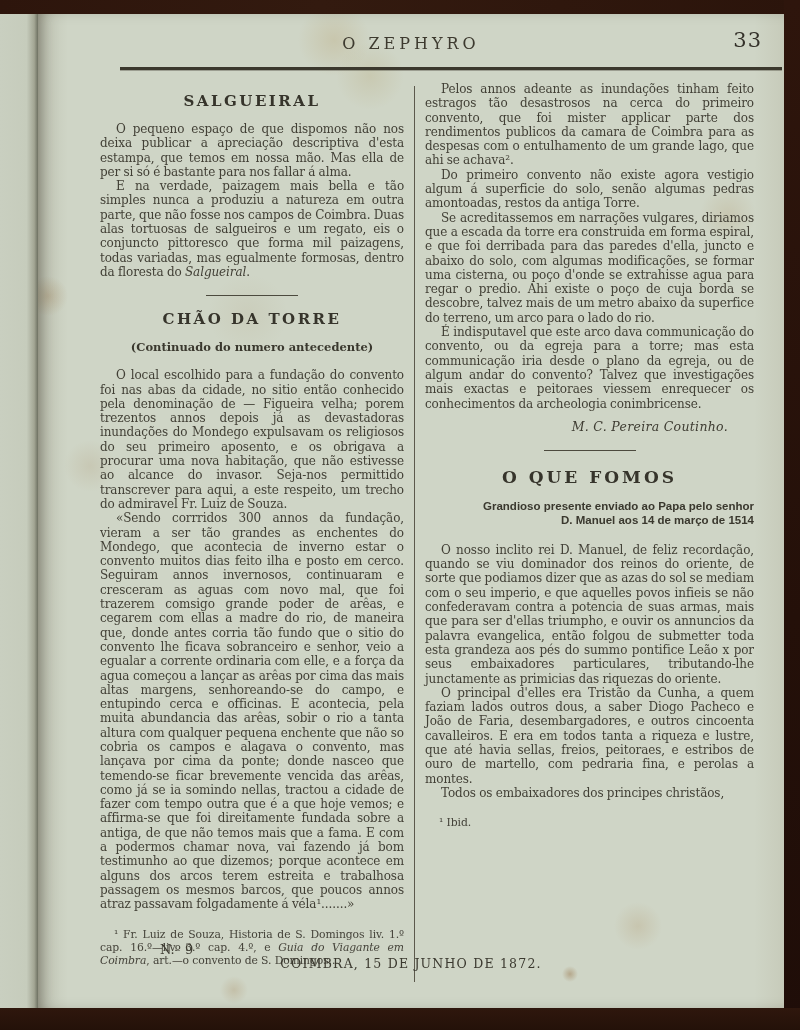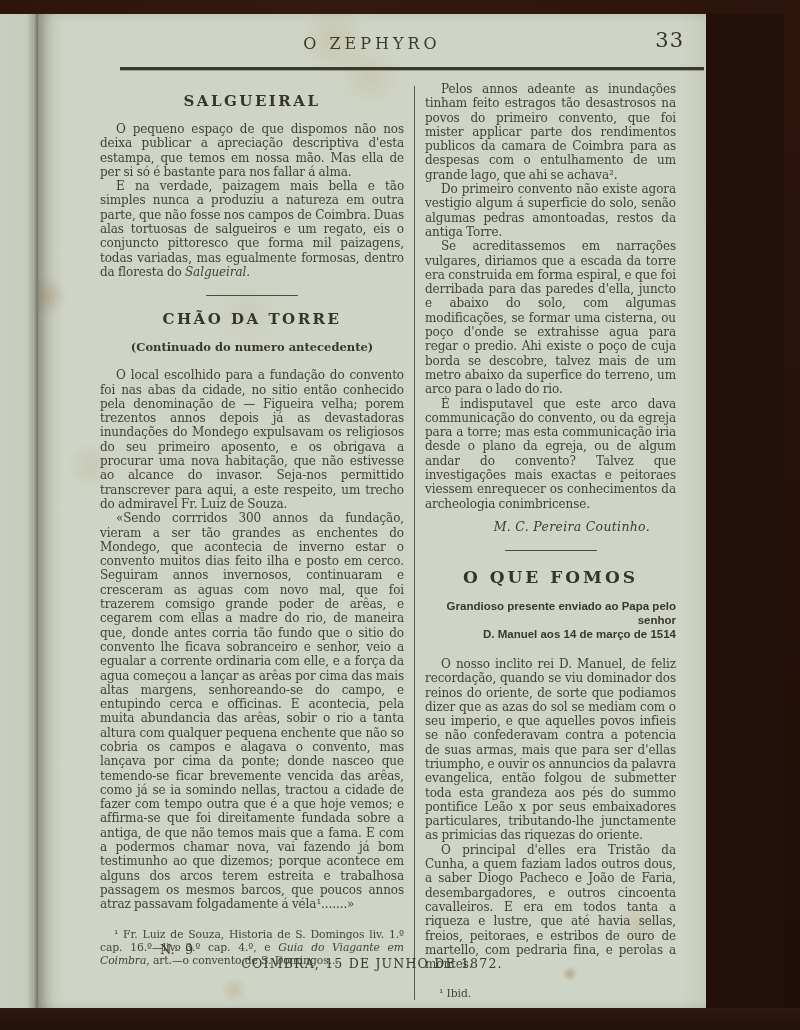--- a/index.html
+++ b/index.html
@@ -10,21 +10,21 @@
   }
   .band{position:absolute;z-index:3;}
   .band-top{left:0;top:0;width:800px;height:14px;background:linear-gradient(90deg,#2d150c,#331a0f 40%,#2b140b);}
   .band-right{right:0;top:0;width:16px;height:1030px;background:linear-gradient(180deg,#2e150c,#241009 60%,#1f0d08);}
   .band-bottom{left:0;bottom:0;width:800px;height:22px;background:linear-gradient(180deg,#2f170d,#241109);}
   .adjacent{
     position:absolute;left:0;top:14px;width:38px;height:994px;z-index:1;
     background:linear-gradient(90deg,#c9cfc0 0%,#c6ccbc 70%,#a3a694 90%,#6e7162 100%);
   }
   .paper{
-    position:absolute;left:38px;top:14px;width:668px;height:994px;z-index:2;
+    position:absolute;left:38px;top:14px;width:746px;height:994px;z-index:2;
     background-color:#cfd5c6;
     background-image:
       radial-gradient(circle at 296px 26px, rgba(176,146,84,.22), transparent 36px),
       radial-gradient(circle at 332px 62px, rgba(166,138,70,.16), transparent 34px),
       radial-gradient(circle at 690px 200px, rgba(160,120,60,.15), transparent 28px),
       radial-gradient(circle at 10px 282px, rgba(150,110,60,.25), transparent 20px),
       radial-gradient(circle at 52px 452px, rgba(150,110,60,.13), transparent 26px),
       radial-gradient(circle at 210px 300px, rgba(150,115,60,.08), transparent 40px),
       radial-gradient(circle at 600px 912px, rgba(160,115,55,.16), transparent 24px),
       radial-gradient(circle at 532px 960px, rgba(140,95,45,.38), transparent 8px),
@@ -111,37 +111,38 @@
         <p class="body-p"><span>«Sendo corrridos 300 annos da fundação, vieram a ser tão grandes as enchentes do Mondego, que acontecia de inverno estar o convento muitos dias feito ilha e posto em cerco. Seguiram annos invernosos, continuaram e cresceram as aguas com novo mal, que foi trazerem comsigo grande poder de arêas, e cegarem com ellas a madre do rio, de maneira que, donde antes corria tão fundo que o sitio do convento lhe ficava sobranceiro e senhor, veio a egualar a corrente ordinaria com elle, e a força da agua começou a lançar as arêas por cima das mais altas margens, senhoreando-se do campo, e entupindo cerca e officinas. E acontecia, pela muita abundancia das arêas, sobir o rio a tanta altura com qualquer pequena enchente que não so cobria os campos e alagava o convento, mas lançava por cima da ponte; donde nasceo que temendo-se ficar brevemente vencida das arêas, como já se ia somindo nellas, tractou a cidade de fazer com tempo outra que é a que hoje vemos; e affirma-se que foi direitamente fundada sobre a antiga, de que não temos mais que a fama. E com a podermos chamar nova, vai fazendo já bom testimunho ao que dizemos; porque acontece em alguns dos arcos terem estreita e trabalhosa passagem os mesmos barcos, que poucos annos atraz passavam folgadamente á véla¹.......»</span></p>
 
         <div class="footnotes">
           <p class="footnote"><span>¹ Fr. Luiz de Souza, Historia de S. Domingos liv. 1.º cap. 16.º—liv. 3.º cap. 4.º, e </span><i>Guia do Viagante em Coimbra</i><span>, art.—o convento de S. Domingos...</span></p>
         </div>
       </div>
 
       <div class="col-divider"></div>
 
       <div class="col-right">
-        <p class="body-p"><span>Pelos annos adeante as inundações tinham feito estragos tão desastrosos na povos do primeiro convento, que foi mister applicar parte dos rendimentos publicos da camara de Coimbra para as despesas com o entulhamento de um grande lago, que ahi se achava².</span></p>
+        <p class="body-p"><span>Pelos annos adeante as inundações tinham feito estragos tão desastrosos na cerca do primeiro convento, que foi mister applicar parte dos rendimentos publicos da camara de Coimbra para as despesas com o entulhamento de um grande lago, que ahi se achava².</span></p>
         <p class="body-p"><span>Do primeiro convento não existe agora vestigio algum á superficie do solo, senão algumas pedras amontoadas, restos da antiga Torre.</span></p>
         <p class="body-p"><span>Se acreditassemos em narrações vulgares, diriamos que a escada da torre era construida em forma espiral, e que foi derribada para das paredes d'ella, juncto e abaixo do solo, com algumas modificações, se formar uma cisterna, ou poço d'onde se extrahisse agua para regar o predio. Ahi existe o poço de cuja borda se descobre, talvez mais de um metro abaixo da superfice do terreno, um arco para o lado do rio.</span></p>
         <p class="body-p"><span>É indisputavel que este arco dava communicação do convento, ou da egreja para a torre; mas esta communicação iria desde o plano da egreja, ou de algum andar do convento? Talvez que investigações mais exactas e peitoraes viessem enrequecer os conhecimentos da archeologia conimbricense.</span></p>
 
         <div class="signature">M. C. Pereira Coutinho.</div>
 
         <div class="short-rule"></div>
 
         <h2 class="article-title big">O QUE FOMOS</h2>
         <div class="subtitle-block">
           <div class="article-subtitle-sans">Grandioso presente enviado ao Papa pelo senhor</div>
           <div class="article-subtitle-sans">D. Manuel aos 14 de março de 1514</div>
         </div>
 
         <p class="body-p"><span>O nosso inclito rei D. Manuel, de feliz recordação, quando se viu dominador dos reinos do oriente, de sorte que podiamos dizer que as azas do sol se mediam com o seu imperio, e que aquelles povos infieis se não confederavam contra a potencia de suas armas, mais que para ser d'ellas triumpho, e ouvir os annuncios da palavra evangelica, então folgou de submetter toda esta grandeza aos pés do summo pontifice Leão x por seus embaixadores particulares, tributando-lhe junctamente as primicias das riquezas do oriente.</span></p>
         <p class="body-p"><span>O principal d'elles era Tristão da Cunha, a quem faziam lados outros dous, a saber Diogo Pacheco e João de Faria, desembargadores, e outros cincoenta cavalleiros. E era em todos tanta a riqueza e lustre, que até havia sellas, freios, peitoraes, e estribos de ouro de martello, com pedraria fina, e perolas a montes.</span></p>
+        <p class="body-p"><span>Todos os embaixadores dos principes christãos,</span></p>
 
         <div class="footnotes">
           <p class="footnote">¹ Ibid.</p>
         </div>
       </div>
 
     </div>
 
     <div class="issue-number">N.º 9</div>
     <div class="imprint">COIMBRA, 15 DE JUNHO DE 1872.</div>

